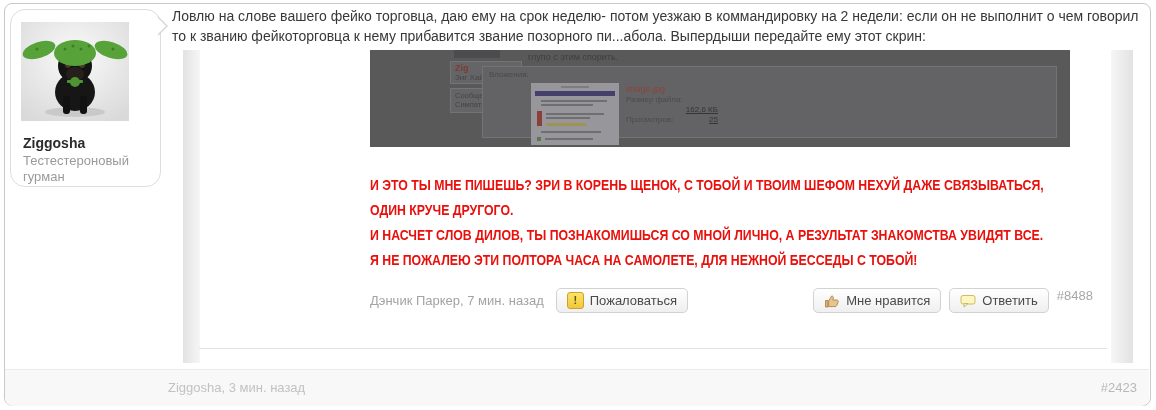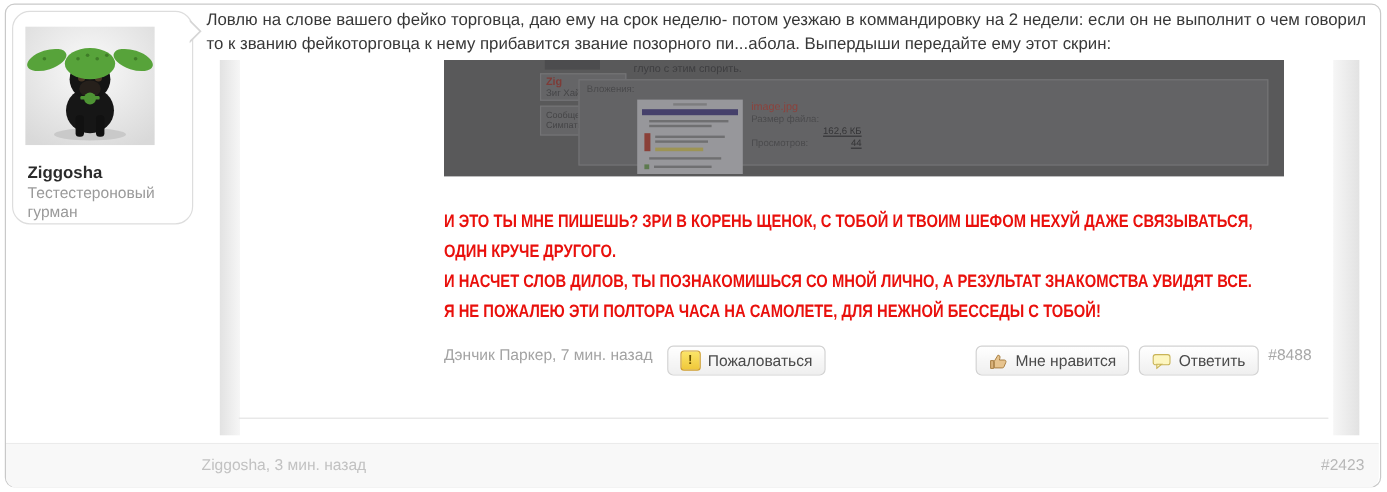--- a/index.html
+++ b/index.html
@@ -50,21 +50,21 @@
   .ov-filename{font-size:9px;color:#8c423c;line-height:11px;}
   .ov-filelabel{font-size:8px;color:#4b4b4d;line-height:10px;}
   .ov-filevalue{font-size:8px;color:#353537;line-height:10px;text-align:right;text-decoration:underline;}
   .ov-viewsrow{display:flex;justify-content:space-between;font-size:8px;line-height:10px;}
 
   
   .red-line{position:absolute;left:187px;white-space:nowrap;transform:scaleX(0.82);transform-origin:left top;
          font-size:15px;font-weight:bold;color:#e9100c;letter-spacing:0;}
 
   
-  .shot-footer-left{position:absolute;left:187px;top:238px;display:flex;align-items:flex-start;gap:12px;}
+  .shot-footer-left{position:absolute;left:187px;top:238px;display:flex;align-items:center;gap:12px;}
   .shot-footer-right{position:absolute;right:40px;top:238px;display:flex;gap:8px;}
   .shot-author{font-size:13px;color:#a3a3a3;}
   .shot-postnum{font-size:13px;color:#a7a7a7;}
   .btn{display:inline-flex;align-items:center;gap:6px;height:25px;padding:0 10px;
          background:linear-gradient(#ffffff,#efefef);border:1px solid #d2d2d2;border-radius:5px;
          font-size:13px;color:#4a4a4a;box-sizing:border-box;}
   .warn-ic{display:inline-flex;align-items:center;justify-content:center;width:15px;height:15px;
          background:linear-gradient(#fbe469,#f0c83a);border:1px solid #cf9f2f;border-radius:3px;
          font-size:11px;font-weight:bold;color:#6b5200;line-height:1;}
   .shot-divider{position:absolute;left:16px;top:298px;width:908px;height:1px;background:#e3e3e3;}
@@ -154,21 +154,21 @@
           <div class="tline" style="left:10px;top:48px;width:60px;"></div>
           <div style="position:absolute;left:6px;top:54px;width:4px;height:4px;background:#5d7a4f;"></div>
           <div class="tline" style="left:14px;top:55px;width:48px;"></div>
         </div>
         <div class="ov-fileinfo">
           <div class="ov-filename">image.jpg</div>
           <div class="ov-filelabel">Размер файла:</div>
           <div class="ov-filevalue">162,6 КБ</div>
           <div class="ov-viewsrow">
             <span class="ov-filelabel">Просмотров:</span>
-            <span class="ov-filevalue">44</span>
+            <span class="ov-filevalue">25</span>
           </div>
         </div>
       </div>
     </div>
 
     <div class="red-line" style="top:126px;">И ЭТО ТЫ МНЕ ПИШЕШЬ? ЗРИ В КОРЕНЬ ЩЕНОК, С ТОБОЙ И ТВОИМ ШЕФОМ НЕХУЙ ДАЖЕ СВЯЗЫВАТЬСЯ,</div>
     <div class="red-line" style="top:151px;">ОДИН КРУЧЕ ДРУГОГО.</div>
     <div class="red-line" style="top:176px;">И НАСЧЕТ СЛОВ ДИЛОВ, ТЫ ПОЗНАКОМИШЬСЯ СО МНОЙ ЛИЧНО, А РЕЗУЛЬТАТ ЗНАКОМСТВА УВИДЯТ ВСЕ.</div>
     <div class="red-line" style="top:201px;">Я НЕ ПОЖАЛЕЮ ЭТИ ПОЛТОРА ЧАСА НА САМОЛЕТЕ, ДЛЯ НЕЖНОЙ БЕССЕДЫ С ТОБОЙ!</div>
 

